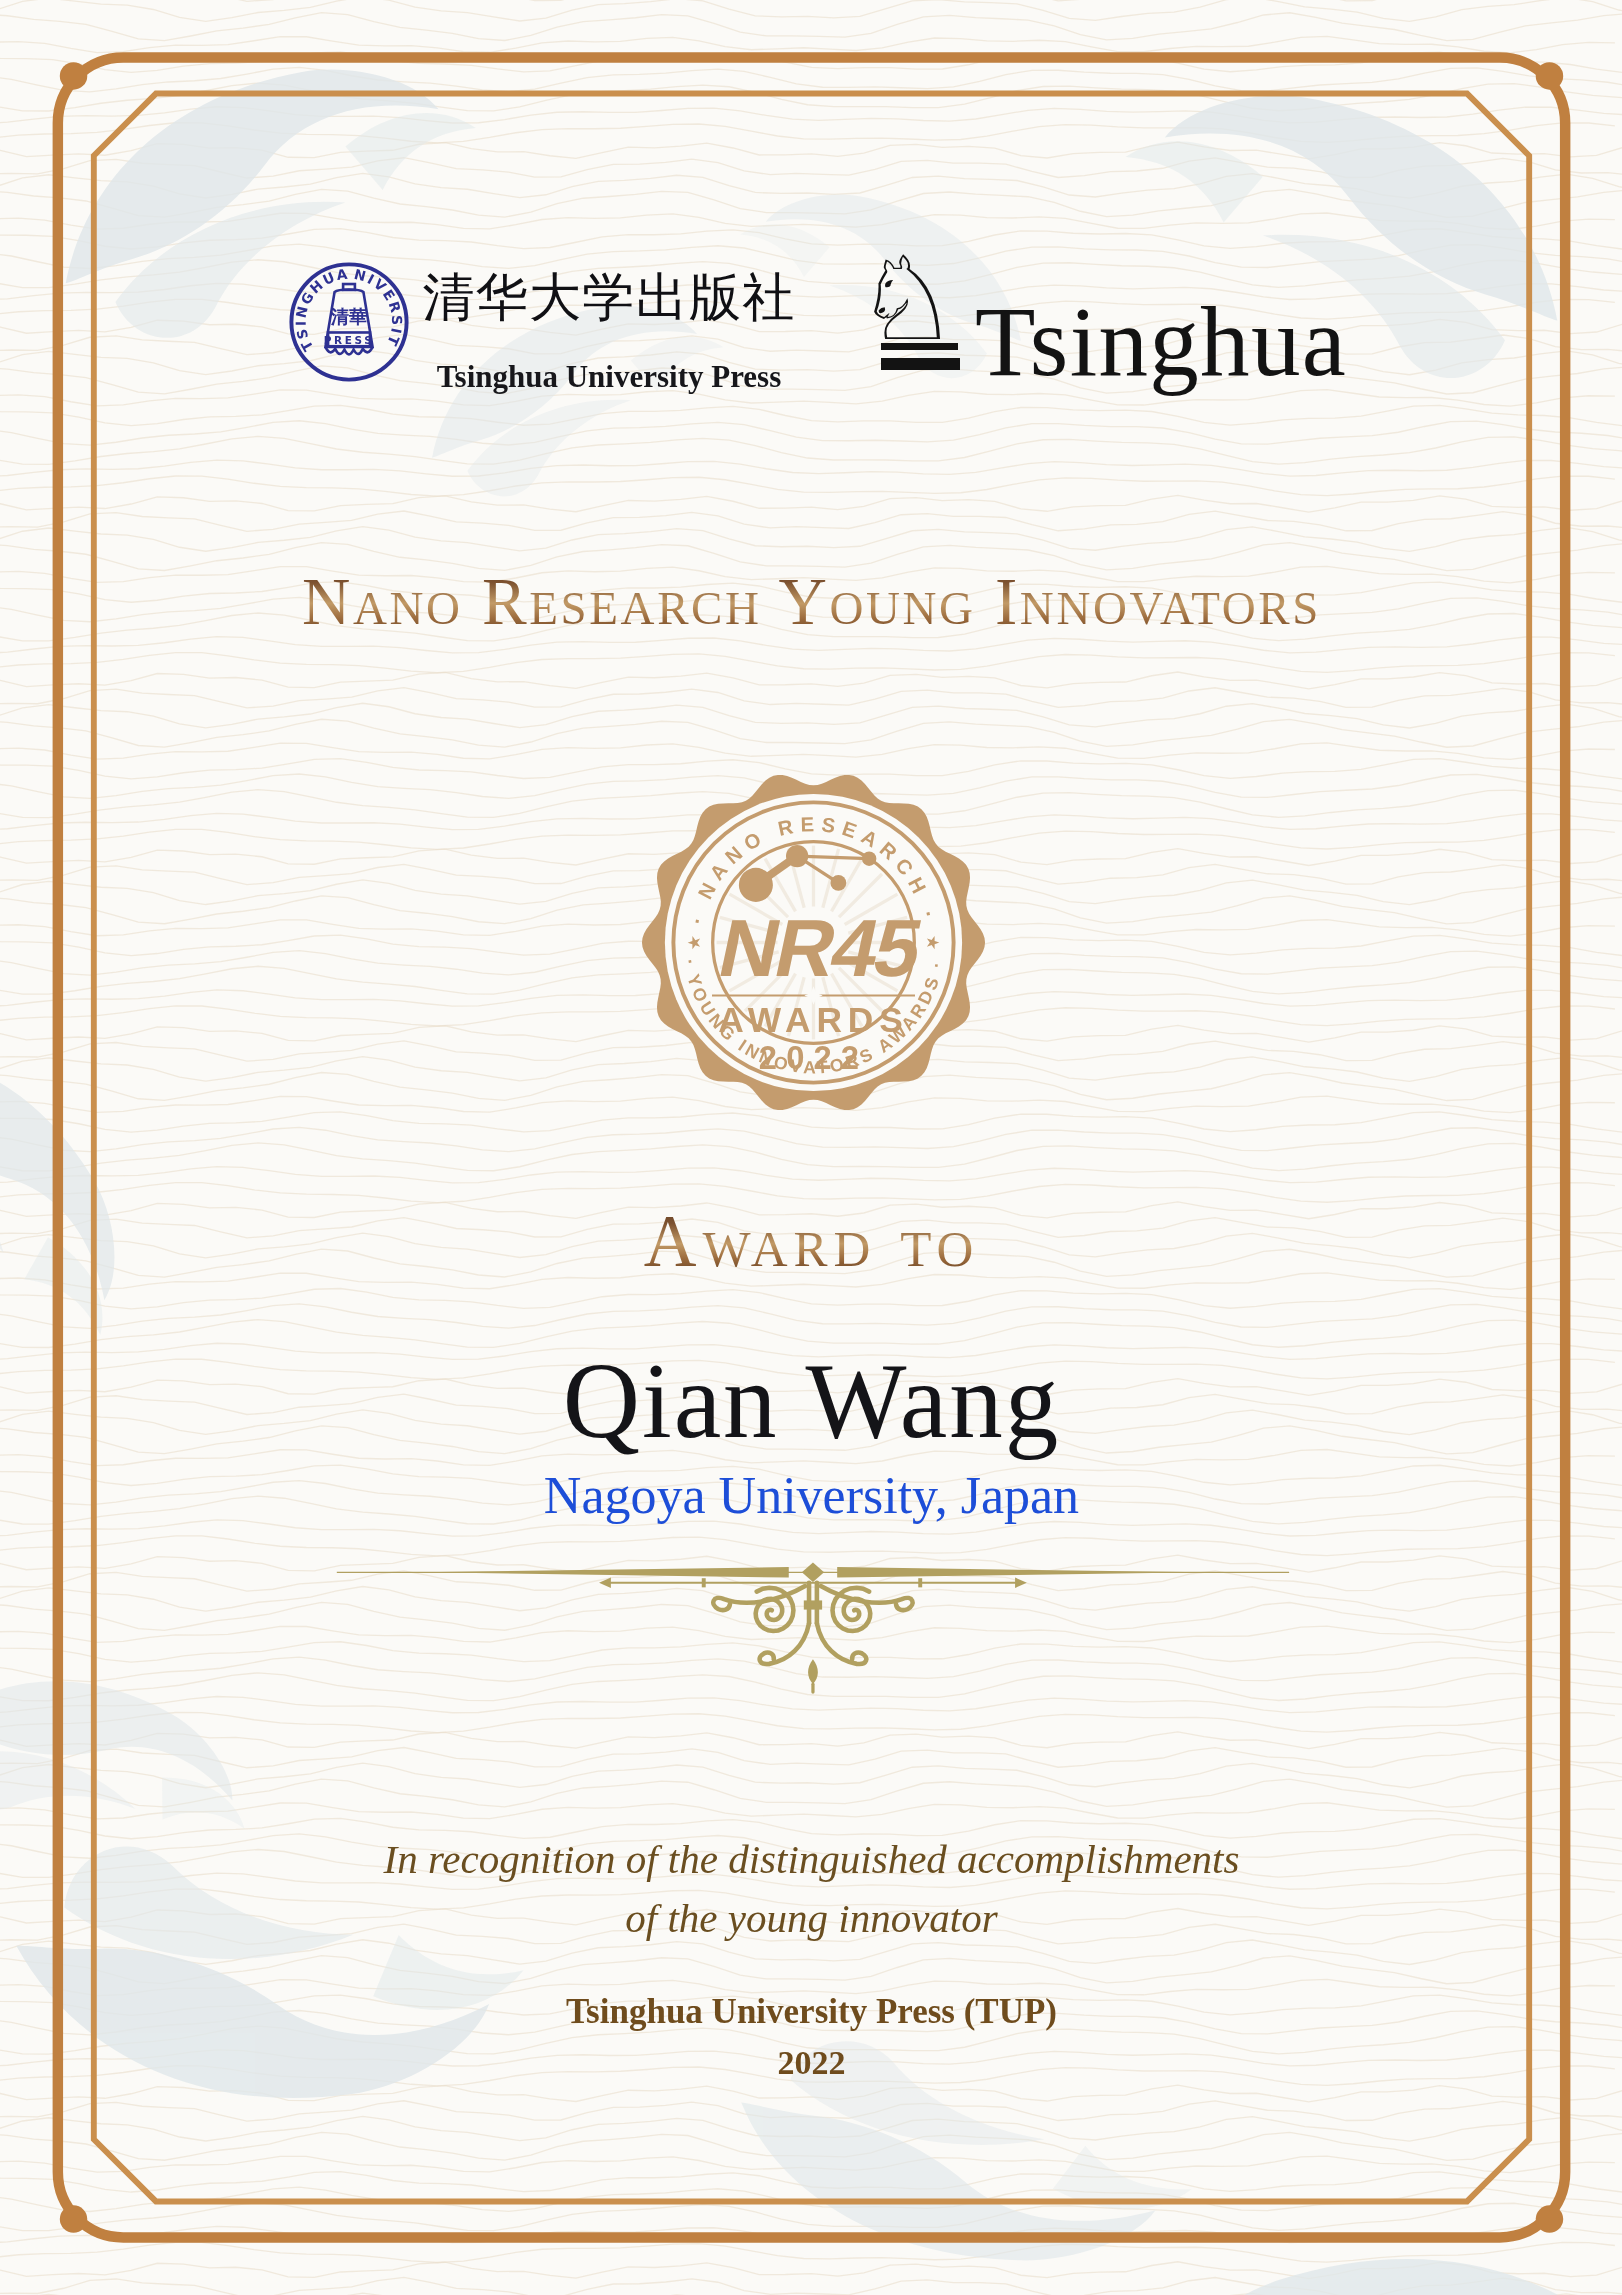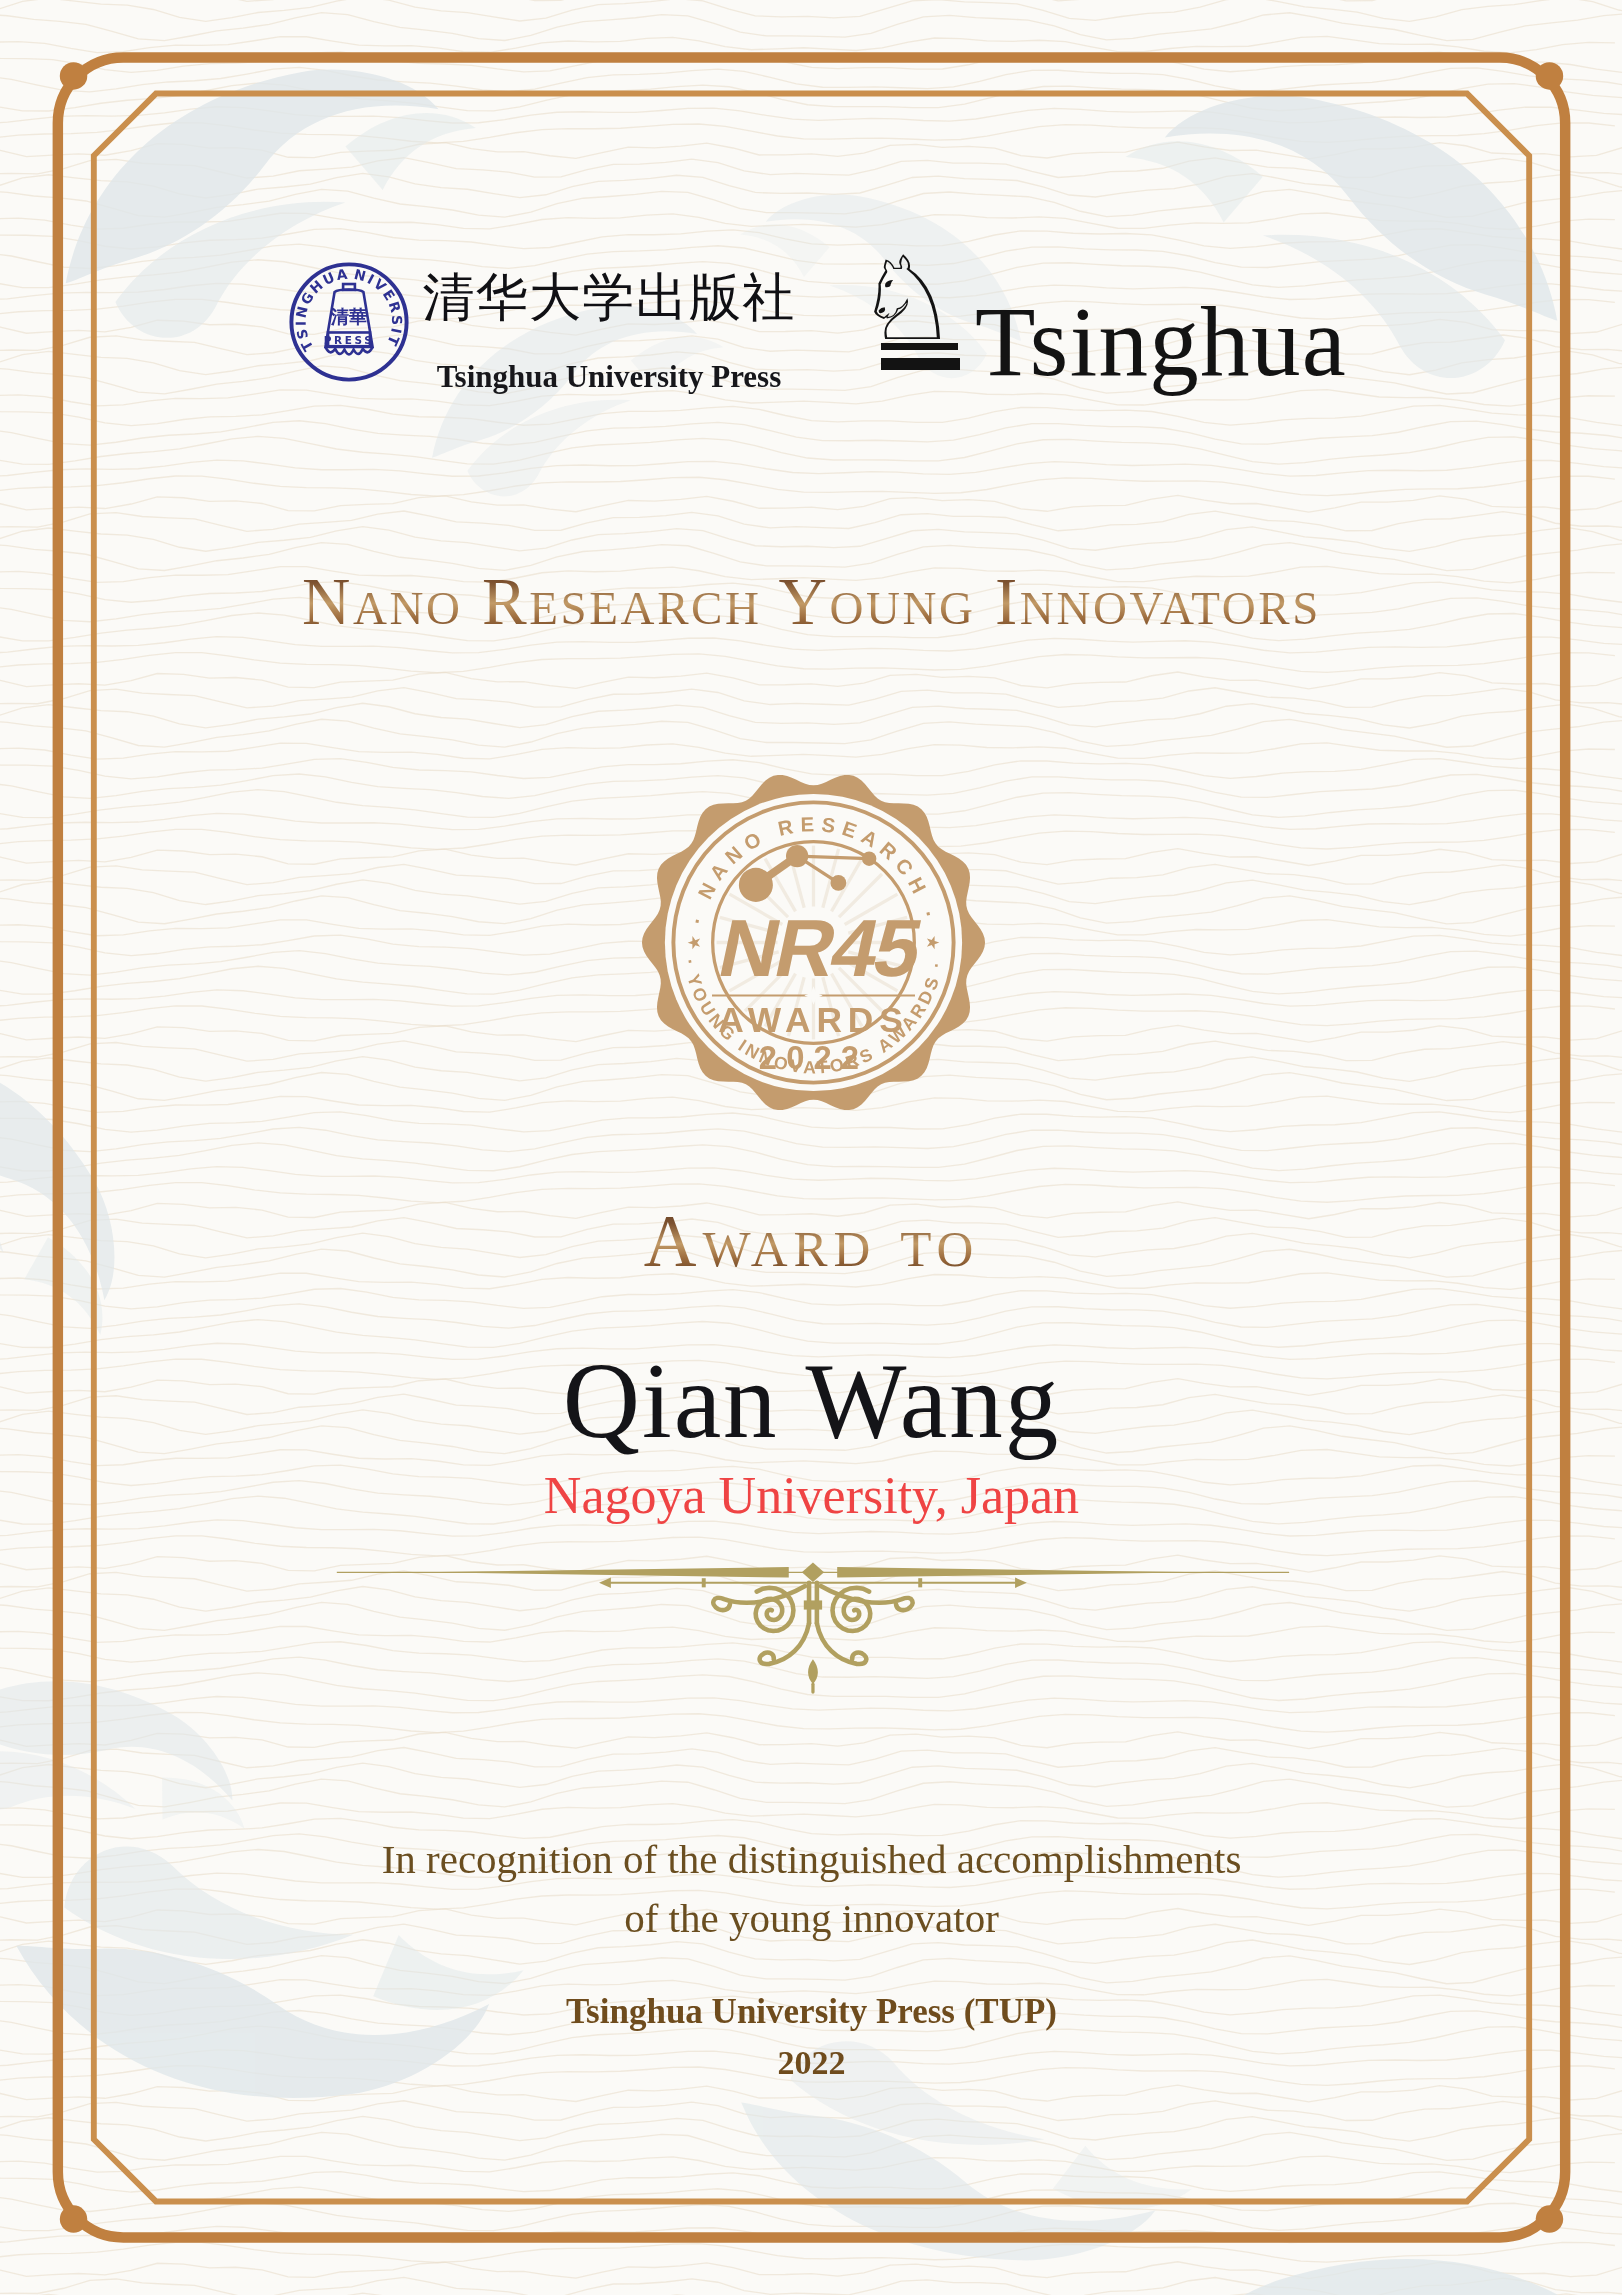--- a/index.html
+++ b/index.html
@@ -25,25 +25,25 @@
   #spbar2{left:881px;top:358px;width:79px;height:12.4px;background:#131313;}
   #springer-word{left:975px;top:285px;font-size:99px;letter-spacing:1.3px;color:#131313;white-space:nowrap;}
 
   #title{top:522px;font-size:67px;font-variant:small-caps;letter-spacing:2.6px;line-height:1.3;margin-top:36px;}
   #title .tline{display:inline-block;}
 
   #badge{left:640px;top:769px;width:347px;height:347px;}
 
   #award-to{top:1200px;font-size:73px;font-variant:small-caps;letter-spacing:5.9px;}
   #name{top:1340px;font-size:107px;color:#141418;letter-spacing:2px;}
-  #affil{top:1466px;font-size:52px;color:#ef4444;}
+  #affil{top:1466px;font-size:52px;color:#1d4ed8;}
 
   #divider{left:327px;top:1561px;width:968px;height:141px;}
 
-  #recognition{top:1830px;font-size:41px;color:#6A4E20;line-height:1.44;}
+  #recognition{top:1830px;font-size:41px;color:#6A4E20;line-height:1.44;font-style:italic;}
   #footer-org{top:1992px;font-size:35px;font-weight:bold;color:#6F4C1D;}
   #footer-year{top:2044px;font-size:34px;font-weight:bold;color:#6F4C1D;}
 </style>
 </head>
 <body>
 
 <div class="page">
 
   <svg id="bg-decor" width="1623" height="2295" viewBox="0 0 2480 3508">
     <defs>

